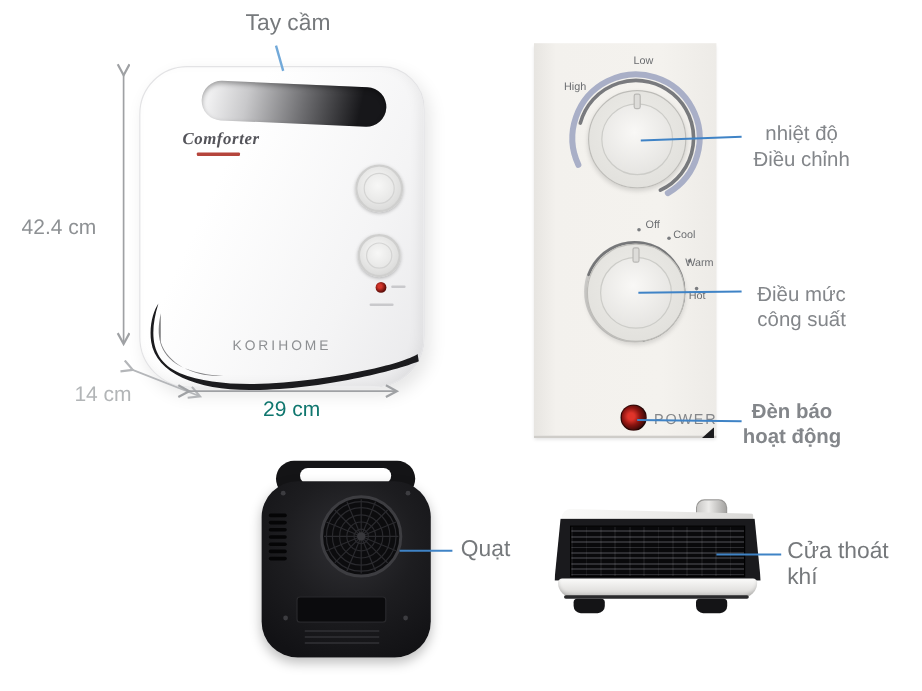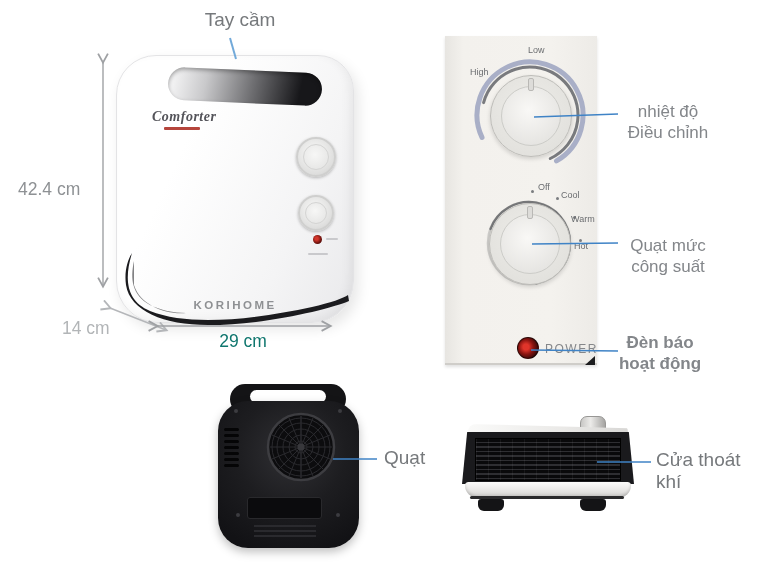--- a/index.html
+++ b/index.html
@@ -25,21 +25,21 @@
     font-weight:bold;font-size:14px;color:#54545a;letter-spacing:0.5px;text-align:right;}
   .fv-logo-bar{left:48px;top:72px;width:36px;height:3px;background:#b5453c;border-radius:1px;}
   .fv-knob{border-radius:50%;background:radial-gradient(circle at 45% 40%,#fbfbfa,#dededd 70%,#c6c6c5);
     border:2px solid #cfcfce;box-shadow:0 1px 3px rgba(0,0,0,0.25);}
   .fv-knob-inner{left:5px;top:5px;right:5px;bottom:5px;border-radius:50%;
     background:radial-gradient(circle at 45% 40%,#f7f7f6,#e2e2e1);border:1px solid #d4d4d3;}
   .fv-led{left:197px;top:180px;width:9px;height:9px;border-radius:50%;
     background:radial-gradient(circle at 40% 40%,#d3352b 20%,#6e120d 60%,#2d0705);}
   .fv-tinytext{background:#c9c9cc;height:2px;border-radius:1px;}
   .fv-brand{left:0;right:0;top:228px;text-align:center;font-size:11.5px;
-    letter-spacing:2.5px;color:#8e9093;font-weight:bold;margin-top:16px;}
+    letter-spacing:2.5px;color:#8e9093;font-weight:normal;}
   
   #control-panel{left:445px;top:36px;width:152px;height:327px;
     background:linear-gradient(90deg,#e7e5e1,#f3f1ed 12%,#f4f2ee 70%,#edebe7);
     border-bottom:2px solid #cfcdc9;box-shadow:0 2px 3px rgba(0,0,0,0.12);}
   .panel-text{position:absolute;font-size:9px;color:#6b6d70;}
   .mode-dot{position:absolute;width:3px;height:3px;border-radius:50%;background:#7b7d80;}
   .cp-knob{position:absolute;border-radius:50%;}
   .cp-ring{width:80px;height:80px;background:radial-gradient(circle at 48% 42%,#eeede9,#e2e1dd 75%,#d4d3cf);
     border:1.5px solid #bdbcb8;box-shadow:0 2px 4px rgba(0,0,0,0.15);}
   .cp-inner{left:10px;top:10px;width:58px;height:58px;
@@ -216,21 +216,21 @@
 <div class="abs callout" style="left:190px;top:9px;width:100px;text-align:center;">Tay cầm</div>
 <div class="abs dim-label" style="left:18px;top:179px;">42.4 cm</div>
 <div class="abs dim-label" style="left:62px;top:318px;color:#b2b5b7;">14 cm</div>
 <div class="abs dim-label" style="left:188px;top:331px;width:110px;text-align:center;color:#0f766e;">29 cm</div>
 
 <div class="abs side-label" style="left:612px;top:101px;width:112px;">
   <div>nhiệt độ</div>
   <div>Điều chỉnh</div>
 </div>
 <div class="abs side-label" style="left:612px;top:235px;width:112px;">
-  <div>Quạt mức</div>
+  <div>Điều mức</div>
   <div>công suất</div>
 </div>
 <div class="abs side-label" style="left:608px;top:332px;width:104px;font-weight:bold;">
   <div>Đèn báo</div>
   <div>hoạt động</div>
 </div>
 
 <div class="abs callout" style="left:384px;top:447px;">Quạt</div>
 <div class="abs callout" style="left:656px;top:449px;">Cửa thoát khí</div>
 

